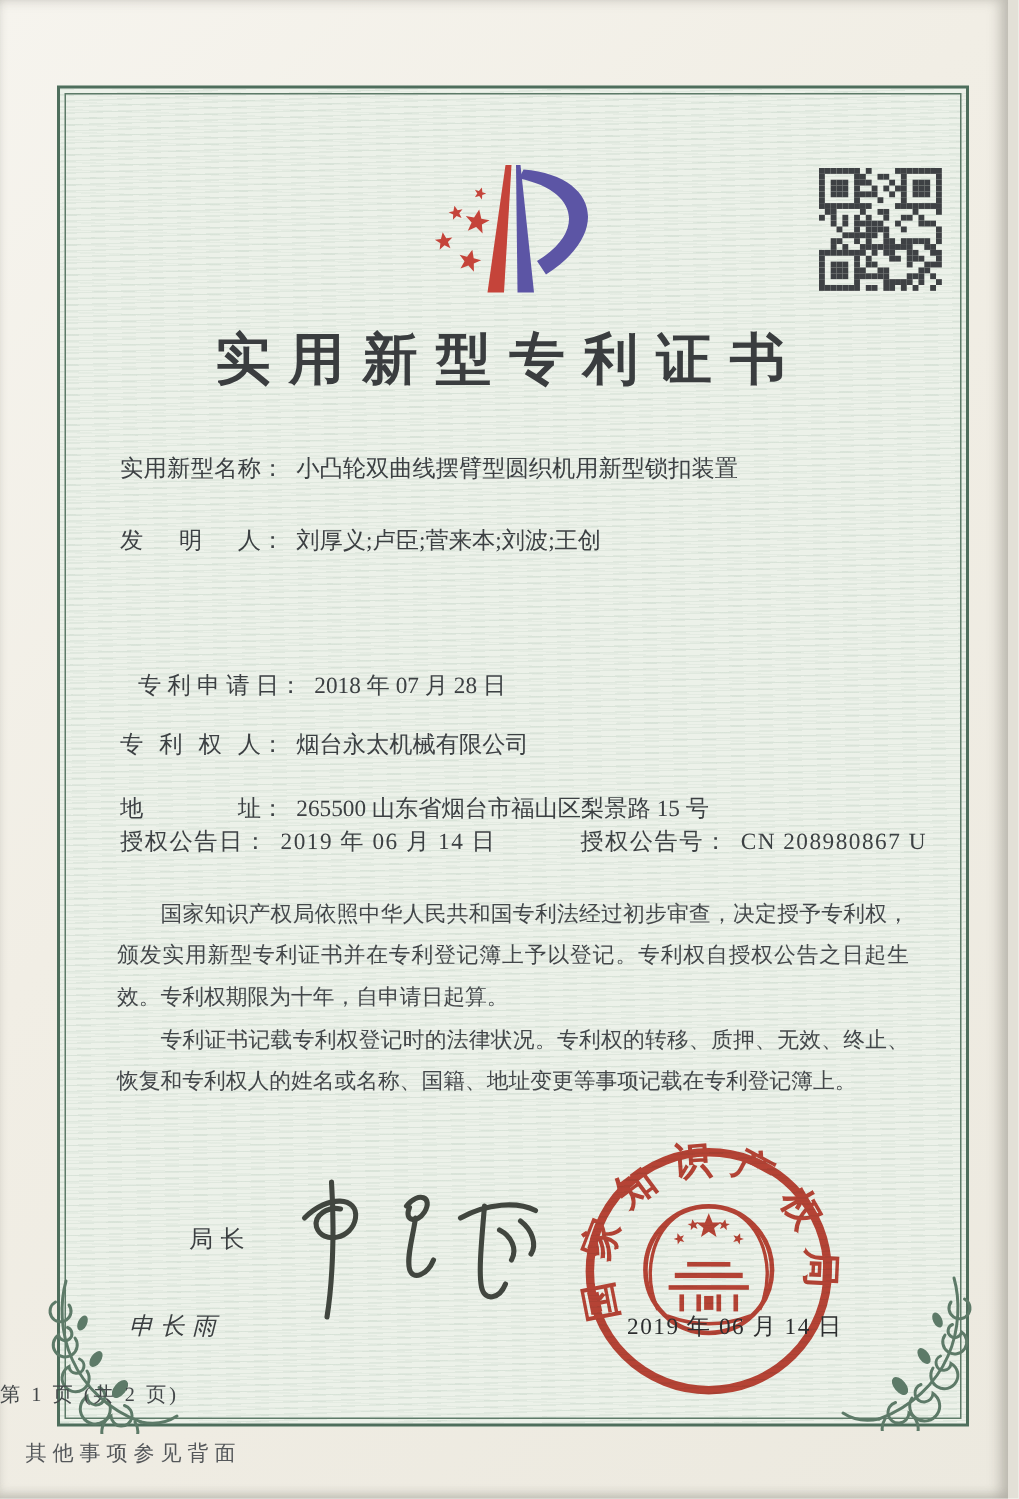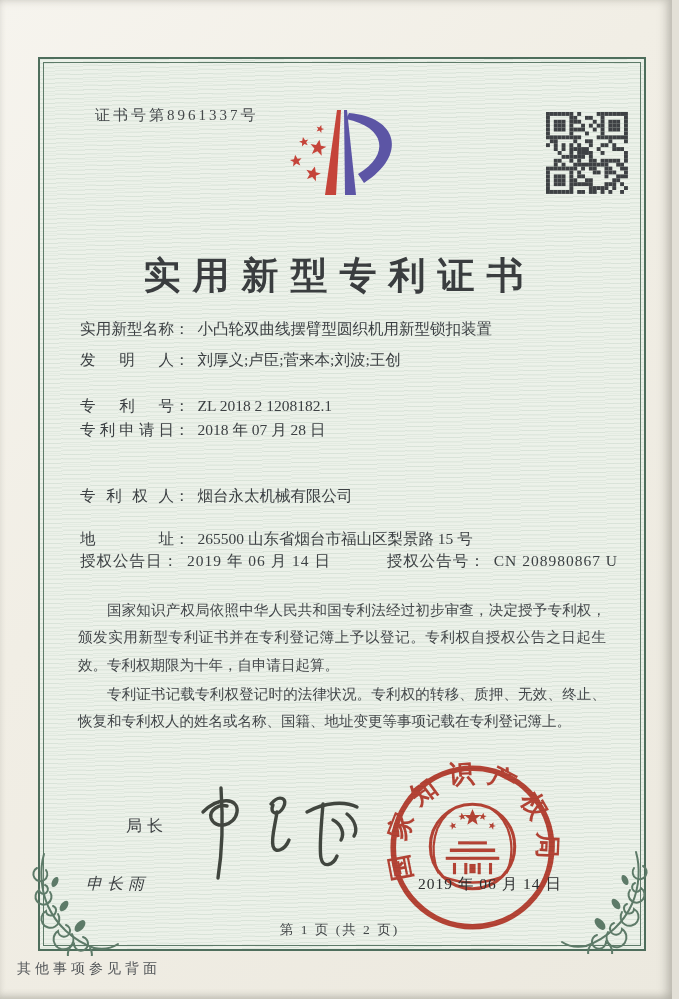--- a/index.html
+++ b/index.html
@@ -24,59 +24,58 @@
   .frame-inner{
     position:absolute;left:3px;top:3px;right:3px;bottom:3px;
     border:1px solid #5d7a68;
   }
   .abs{position:absolute;}
   .certno{
     left:95px;top:106px;font-size:15px;letter-spacing:3px;color:#44484a;
   }
   .title{
     left:0;top:215px;width:679px;text-align:center;
-    font-size:37px;font-weight:bold;letter-spacing:12px;color:#3a3d3f;margin-top:36px;
+    font-size:37px;font-weight:bold;letter-spacing:12px;color:#3a3d3f;
   }
   .row{left:80px;font-size:15.5px;color:#3c4043;white-space:nowrap;}
   .flabel{
     display:inline-block;width:94px;text-align:justify;text-align-last:justify;
     vertical-align:top;
   }
   .colon{display:inline-block;margin-right:8px;}
   .grant-group{display:inline-block;letter-spacing:1px;}
   .paras{
     left:78px;top:597px;width:528px;font-size:14.5px;line-height:1.88;
     color:#43474a;text-align:justify;
   }
   .paras p{margin:0 0 2px 0;text-indent:2em;}
   .chief{left:86px;font-size:16px;letter-spacing:5px;color:#3b3f41;}
   .seal-date{
     left:418px;top:874px;font-size:15.5px;letter-spacing:1px;color:#2c2e2f;
   }
   .page-ind{
-    left:0;top:921px;width:679px;text-align:center;
+    left:0;top:921px;width:679px;text-align:left;
     font-size:13.5px;letter-spacing:2px;color:#44484a;
   }
   .back-note{
     left:0;top:960px;width:679px;text-align:left;
     font-size:14px;letter-spacing:4px;color:#54575a;margin-left:17px;
   }
   .seal-wrap{mix-blend-mode:multiply;opacity:.93;}
   svg{display:block;}
 </style>
 </head>
 <body>
 
 <div class="paper">
 
   <div class="frame">
     <div class="frame-inner"></div>
   </div>
 
-  <div class="abs certno">证书号第8961337号</div>
 
   <div class="abs" style="left:252px;top:103px;">
     <svg width="180" height="100" viewBox="0 0 180 100">
       <defs>
         <polygon id="star" points="0,-10 2.9,-3.1 9.5,-3.1 4.1,1.2 5.9,8.1 0,4 -5.9,8.1 -4.1,1.2 -9.5,-3.1 -2.9,-3.1"></polygon>
       </defs>
       <g fill="#c5443a">
         <use href="#star" transform="translate(68,26) scale(0.42) rotate(18)"></use>
         <use href="#star" transform="translate(52,39) scale(0.5) rotate(-12)"></use>
         <use href="#star" transform="translate(66,45) scale(0.85) rotate(10)"></use>
@@ -326,30 +325,27 @@
         <rect x="42.9" y="78.0" width="3.9" height="3.9" fill="#3e4144"></rect>
         <rect x="46.8" y="78.0" width="3.9" height="3.9" fill="#3e4144"></rect>
         <rect x="54.6" y="78.0" width="3.9" height="3.9" fill="#3e4144"></rect>
         <rect x="62.4" y="78.0" width="3.9" height="3.9" fill="#3e4144"></rect>
         <rect x="74.1" y="78.0" width="3.9" height="3.9" fill="#3e4144"></rect>
       </svg>
     </div>
 
   <div class="abs title">实用新型专利证书</div>
 
-  <div class="abs row" style="top:302px;margin-top:17px;">
+  <div class="abs row" style="top:302px;">
     <span class="flabel">实用新型名称</span><span class="colon">：</span><span>小凸轮双曲线摆臂型圆织机用新型锁扣装置</span>
   </div>
   <div class="abs row" style="top:350px;">
     <span class="flabel">发明人</span><span class="colon">：</span><span>刘厚义;卢臣;菅来本;刘波;王创</span>
   </div>
-  <div class="abs row" style="top:396px;">
-    <span class="flabel">专利号</span><span class="colon">：</span><span>ZL 2018 2 1208182.1</span>
-  </div>
-  <div class="abs row" style="top:420px;">
+  <div class="abs row" style="top:447px;margin-left:12px;">
     <span class="flabel">专利申请日</span><span class="colon">：</span><span>2018 年 07 月 28 日</span>
   </div>
   <div class="abs row" style="top:486px;">
     <span class="flabel">专利权人</span><span class="colon">：</span><span>烟台永太机械有限公司</span>
   </div>
   <div class="abs row" style="top:529px;">
     <span class="flabel">地址</span><span class="colon">：</span><span>265500 山东省烟台市福山区梨景路 15 号</span>
   </div>
 
   <div class="abs row" style="top:551px;">

